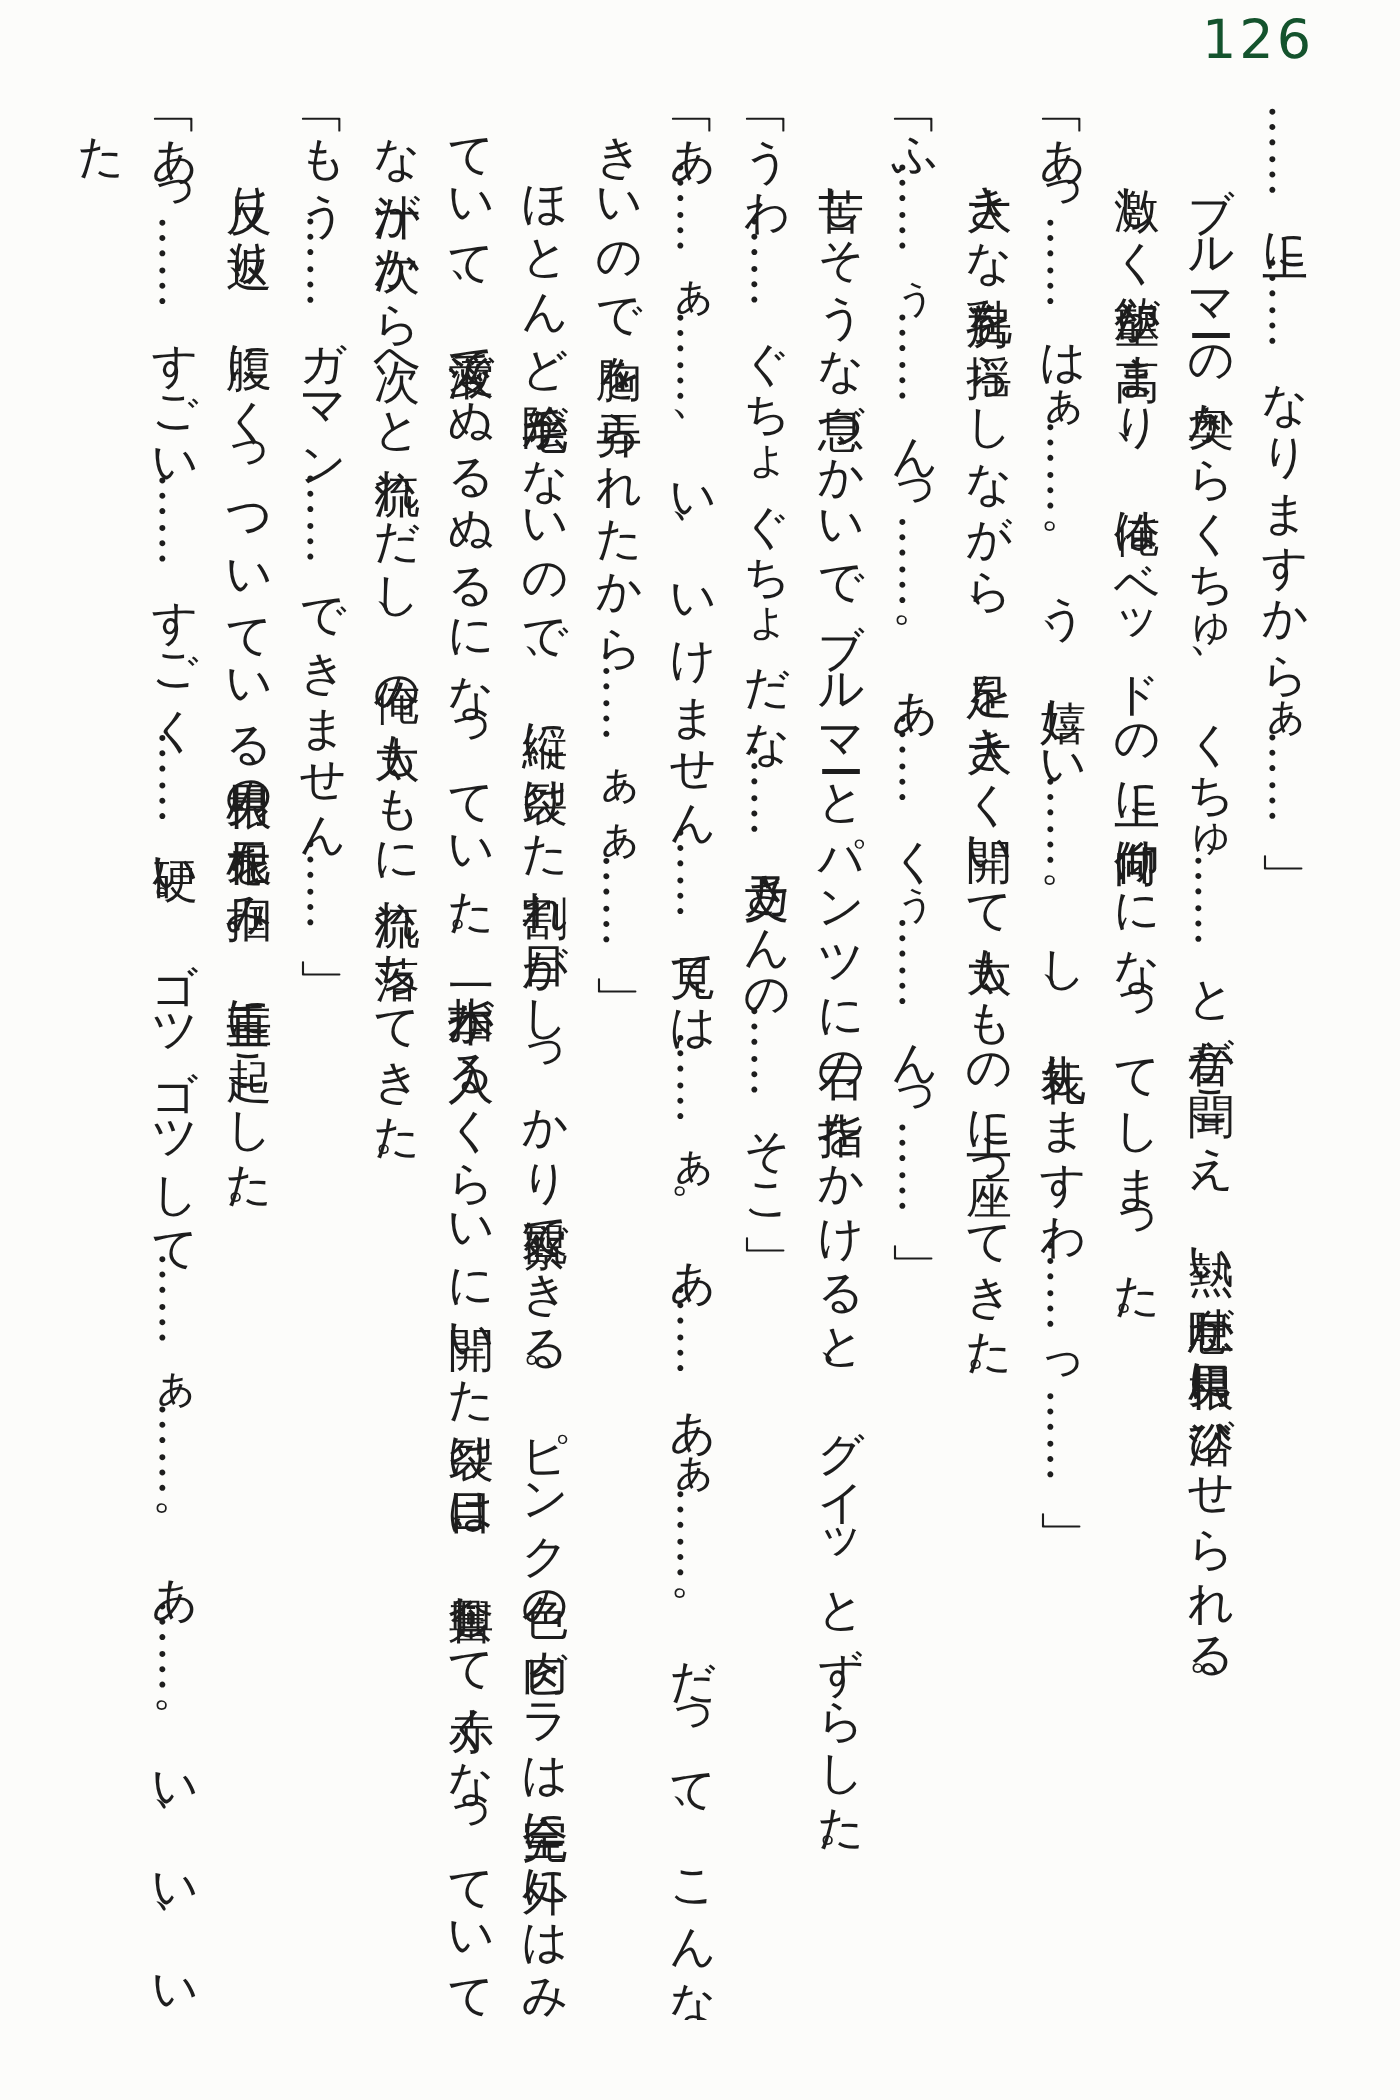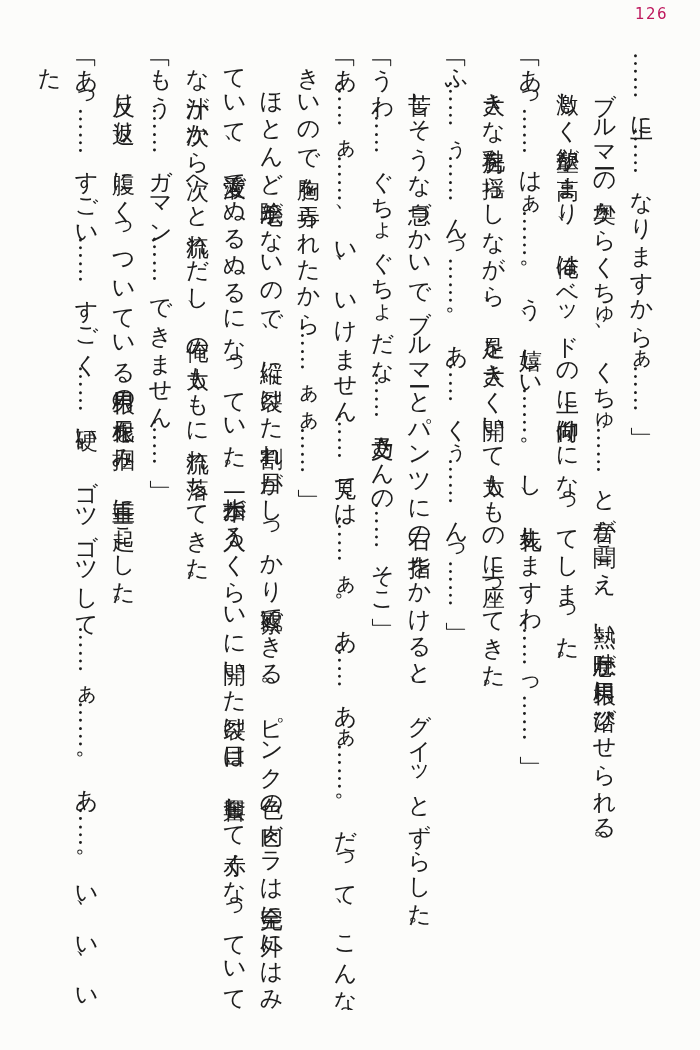--- a/index.html
+++ b/index.html
@@ -15,25 +15,25 @@
     font-family: "DejaVu Serif", "Liberation Serif", serif;
   }
   .page {
     position: absolute;
     inset: 0;
     background: #fcfcfa;
   }
   .page-number {
     position: absolute;
     top: 5px;
-    left: 635px;
+    left: 601px;
     font-family: "DejaVu Sans", "Liberation Sans", sans-serif;
-    font-size: 15px;
+    font-size: 27px;
     letter-spacing: 1.5px;
-    color: #be185d;
+    color: #14532d;
   }
   .text-block {
     position: absolute;
     top: 52px;
     right: 40px;
     width: 634px;
     height: 958px;
     writing-mode: vertical-rl;
     text-orientation: mixed;
     font-size: 23px;

